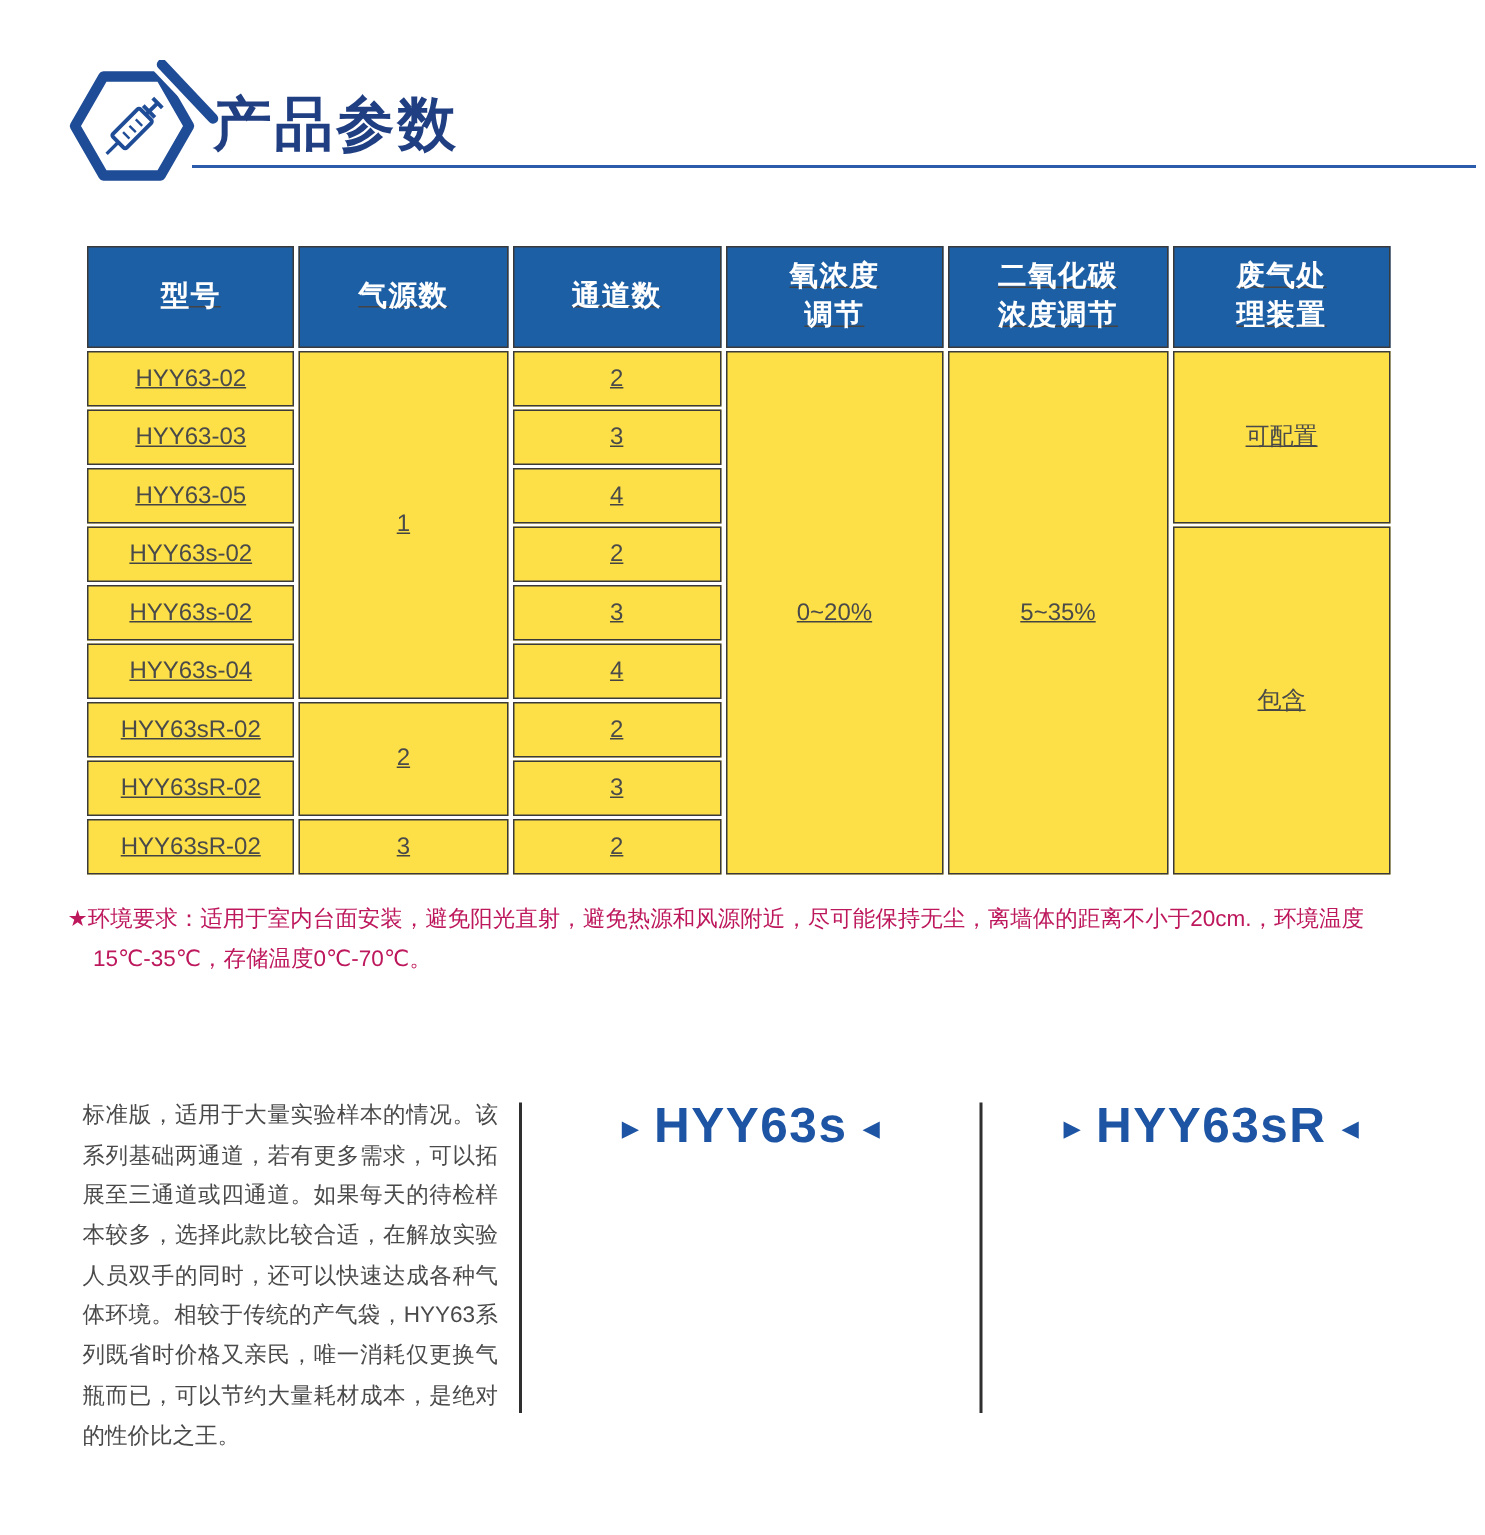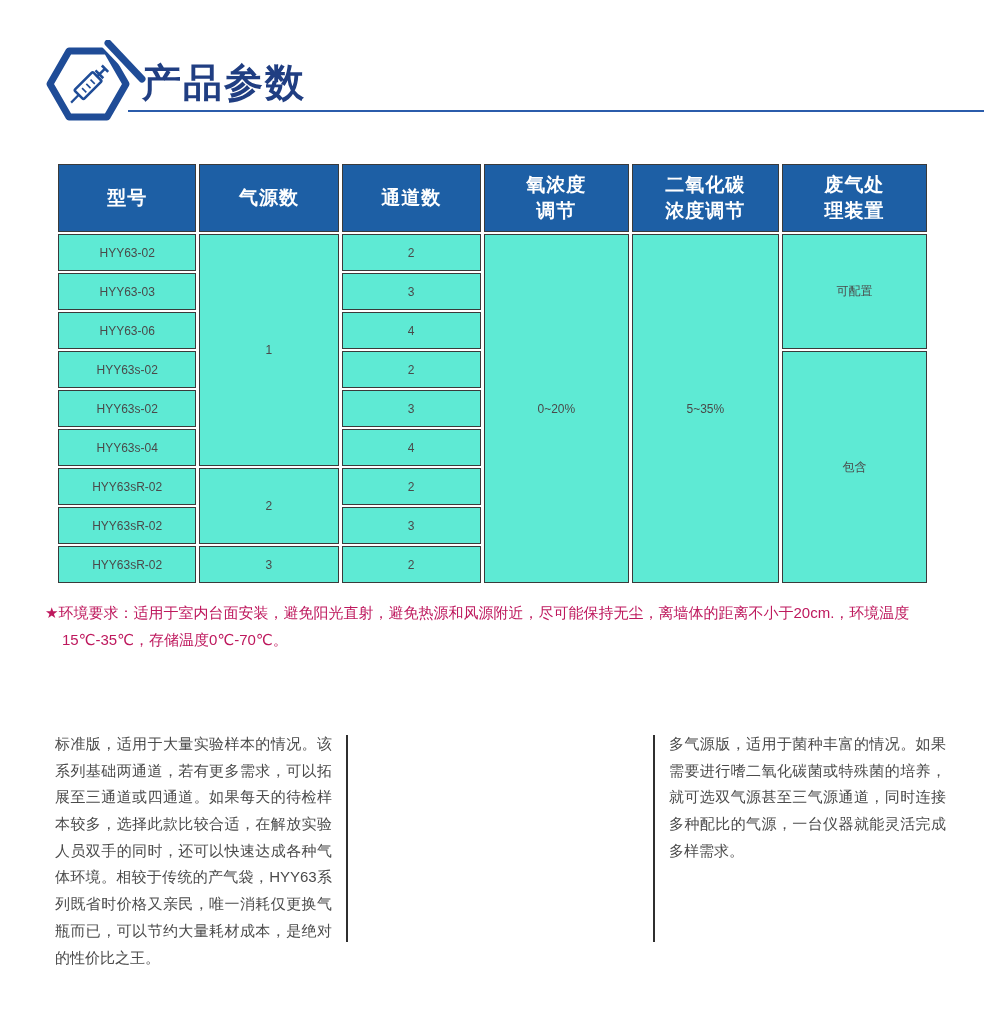--- a/index.html
+++ b/index.html
@@ -16,33 +16,33 @@
   .page-title {
     position: absolute; left: 142px; top: 56px;
     font-size: 39px; font-weight: bold; color: #203e82; letter-spacing: 2px;
   }
   .title-rule {
     position: absolute; top: 110px; left: 128px; right: 6px;
     height: 2px; background: #2b5cab;
   }
 
   
-  .table-wrap { margin: 32px 60px 0 55px; }
+  .table-wrap { margin: 32px 60px 0 55px; text-decoration: underline; }
   table.spec {
     width: 100%; border-collapse: separate; border-spacing: 3px 2px;
     background: #ffffff; table-layout: fixed;
   }
   table.spec th {
     background: #1d5fa5; color: #ffffff; font-size: 19px; font-weight: bold;
     border: 1px solid #3a3a3a; height: 68px; text-align: center;
     white-space: pre-line; line-height: 1.35; letter-spacing: 1px;
   }
   table.spec td {
-    background: #5eead4; border: 1px solid #3a3a3a; height: 37px;
-    text-align: center; vertical-align: middle; font-size: 12px; color: #4a4a4a;
+    background: #fde047; border: 1px solid #3a3a3a; height: 37px;
+    text-align: center; vertical-align: middle; font-size: 16px; color: #4a4a4a;
   }
 
   
   .env-note {
     margin: 14px 48px 0 45px; font-size: 15px; line-height: 1.8; color: #be185d;
     padding-left: 17px; text-indent: -17px;
   }
 
   
   .products { display: flex; margin: 78px 40px 0 55px; }
@@ -113,21 +113,21 @@
           <td>2</td>
           <td rowspan="9">0~20%</td>
           <td rowspan="9">5~35%</td>
           <td rowspan="3">可配置</td>
         </tr>
         <tr>
           <td>HYY63-03</td>
           <td>3</td>
         </tr>
         <tr>
-          <td>HYY63-06</td>
+          <td>HYY63-05</td>
           <td>4</td>
         </tr>
         <tr>
           <td>HYY63s-02</td>
           <td>2</td>
           <td rowspan="6">包含</td>
         </tr>
         <tr>
           <td>HYY63s-02</td>
           <td>3</td>
@@ -158,21 +158,26 @@
 
 <div class="products">
 
   <div class="product-col c1">
     <p class="product-desc">标准版，适用于大量实验样本的情况。该系列基础两通道，若有更多需求，可以拓展至三通道或四通道。如果每天的待检样本较多，选择此款比较合适，在解放实验人员双手的同时，还可以快速达成各种气体环境。相较于传统的产气袋，HYY63系列既省时价格又亲民，唯一消耗仅更换气瓶而已，可以节约大量耗材成本，是绝对的性价比之王。</p>
   </div>
 
   <div class="col-divider"></div>
 
   <div class="product-col c2">
+    <div class="product-name">
+      <span class="arrow-glyph arrow-left-pad">▶</span><span>HYY63s</span><span class="arrow-glyph arrow-right-pad">◀</span>
+    </div>
   </div>
 
   <div class="col-divider"></div>
 
   <div class="product-col c3">
-    <p class="product-desc">多气源版，适用于菌种丰富的情况。如果需要进行嗜二氧化碳菌或特殊菌的培养，就可选双气源甚至三气源通道，同时连接多种配比的气源，一台仪器就能灵活完成多样需求。</p>
+    <div class="product-name">
+      <span class="arrow-glyph arrow-left-pad">▶</span><span>HYY63sR</span><span class="arrow-glyph arrow-right-pad">◀</span>
+    </div>
   </div>
 
 </div>
 
 </body></html>

